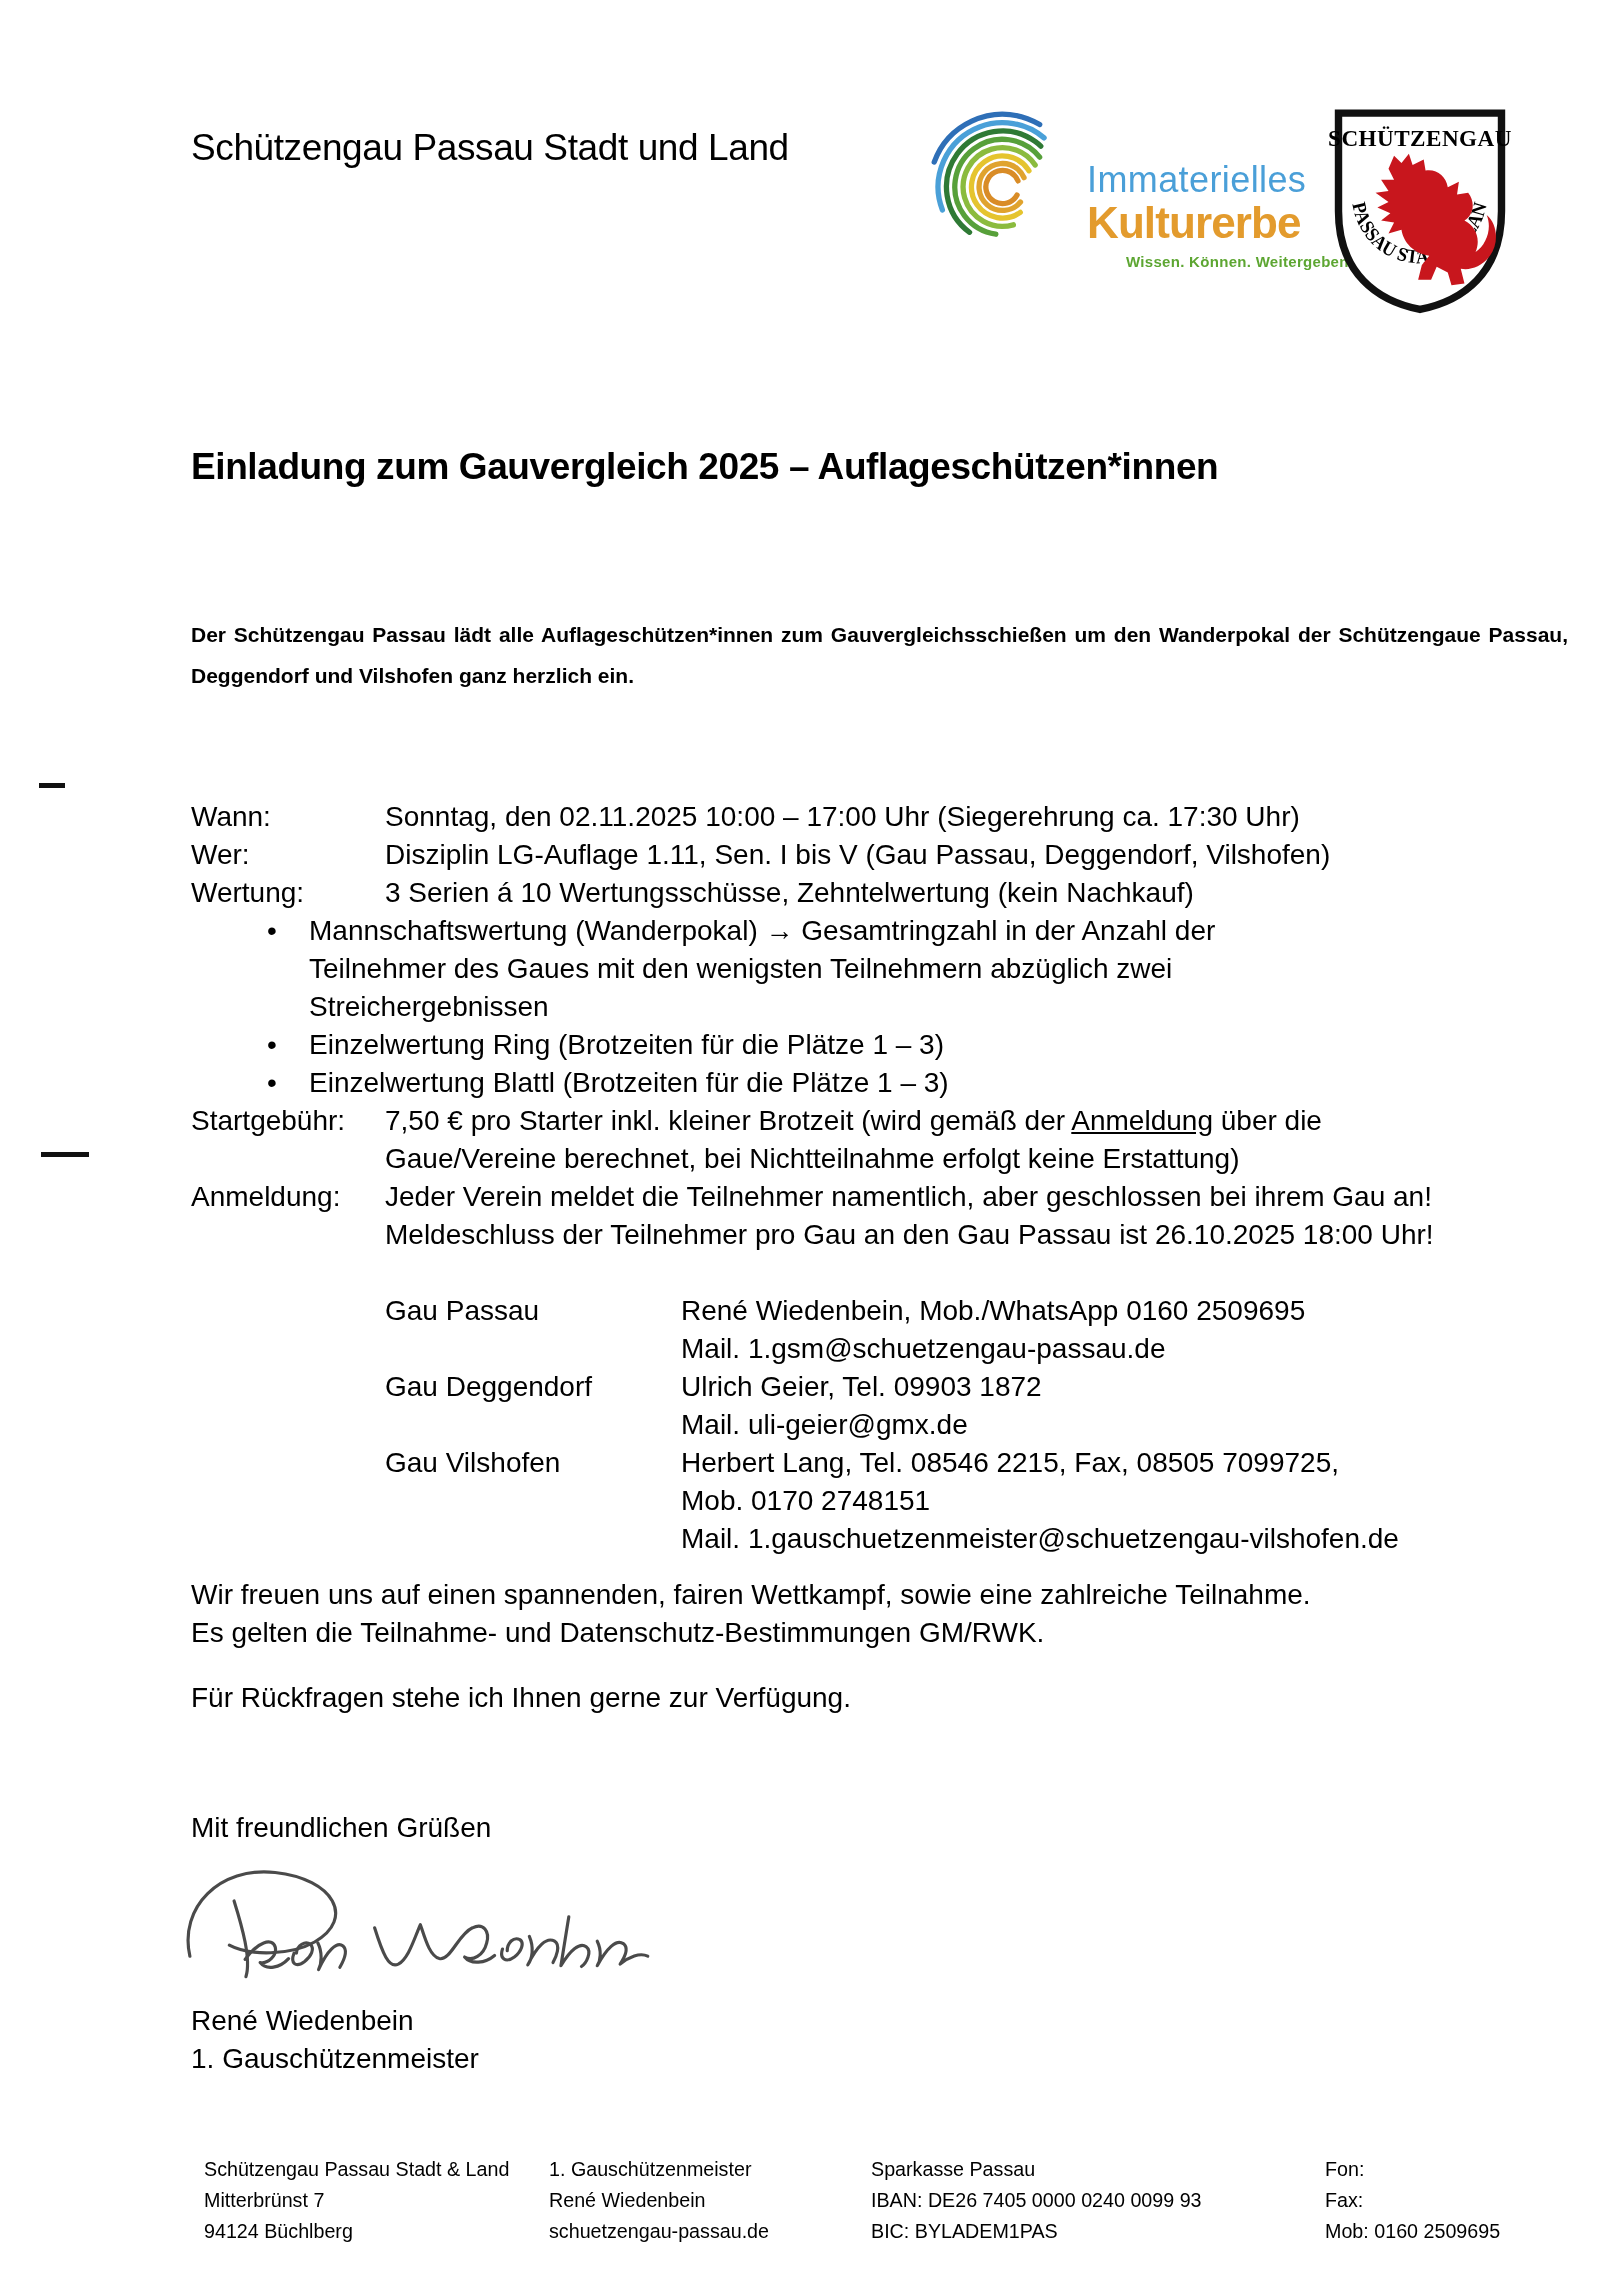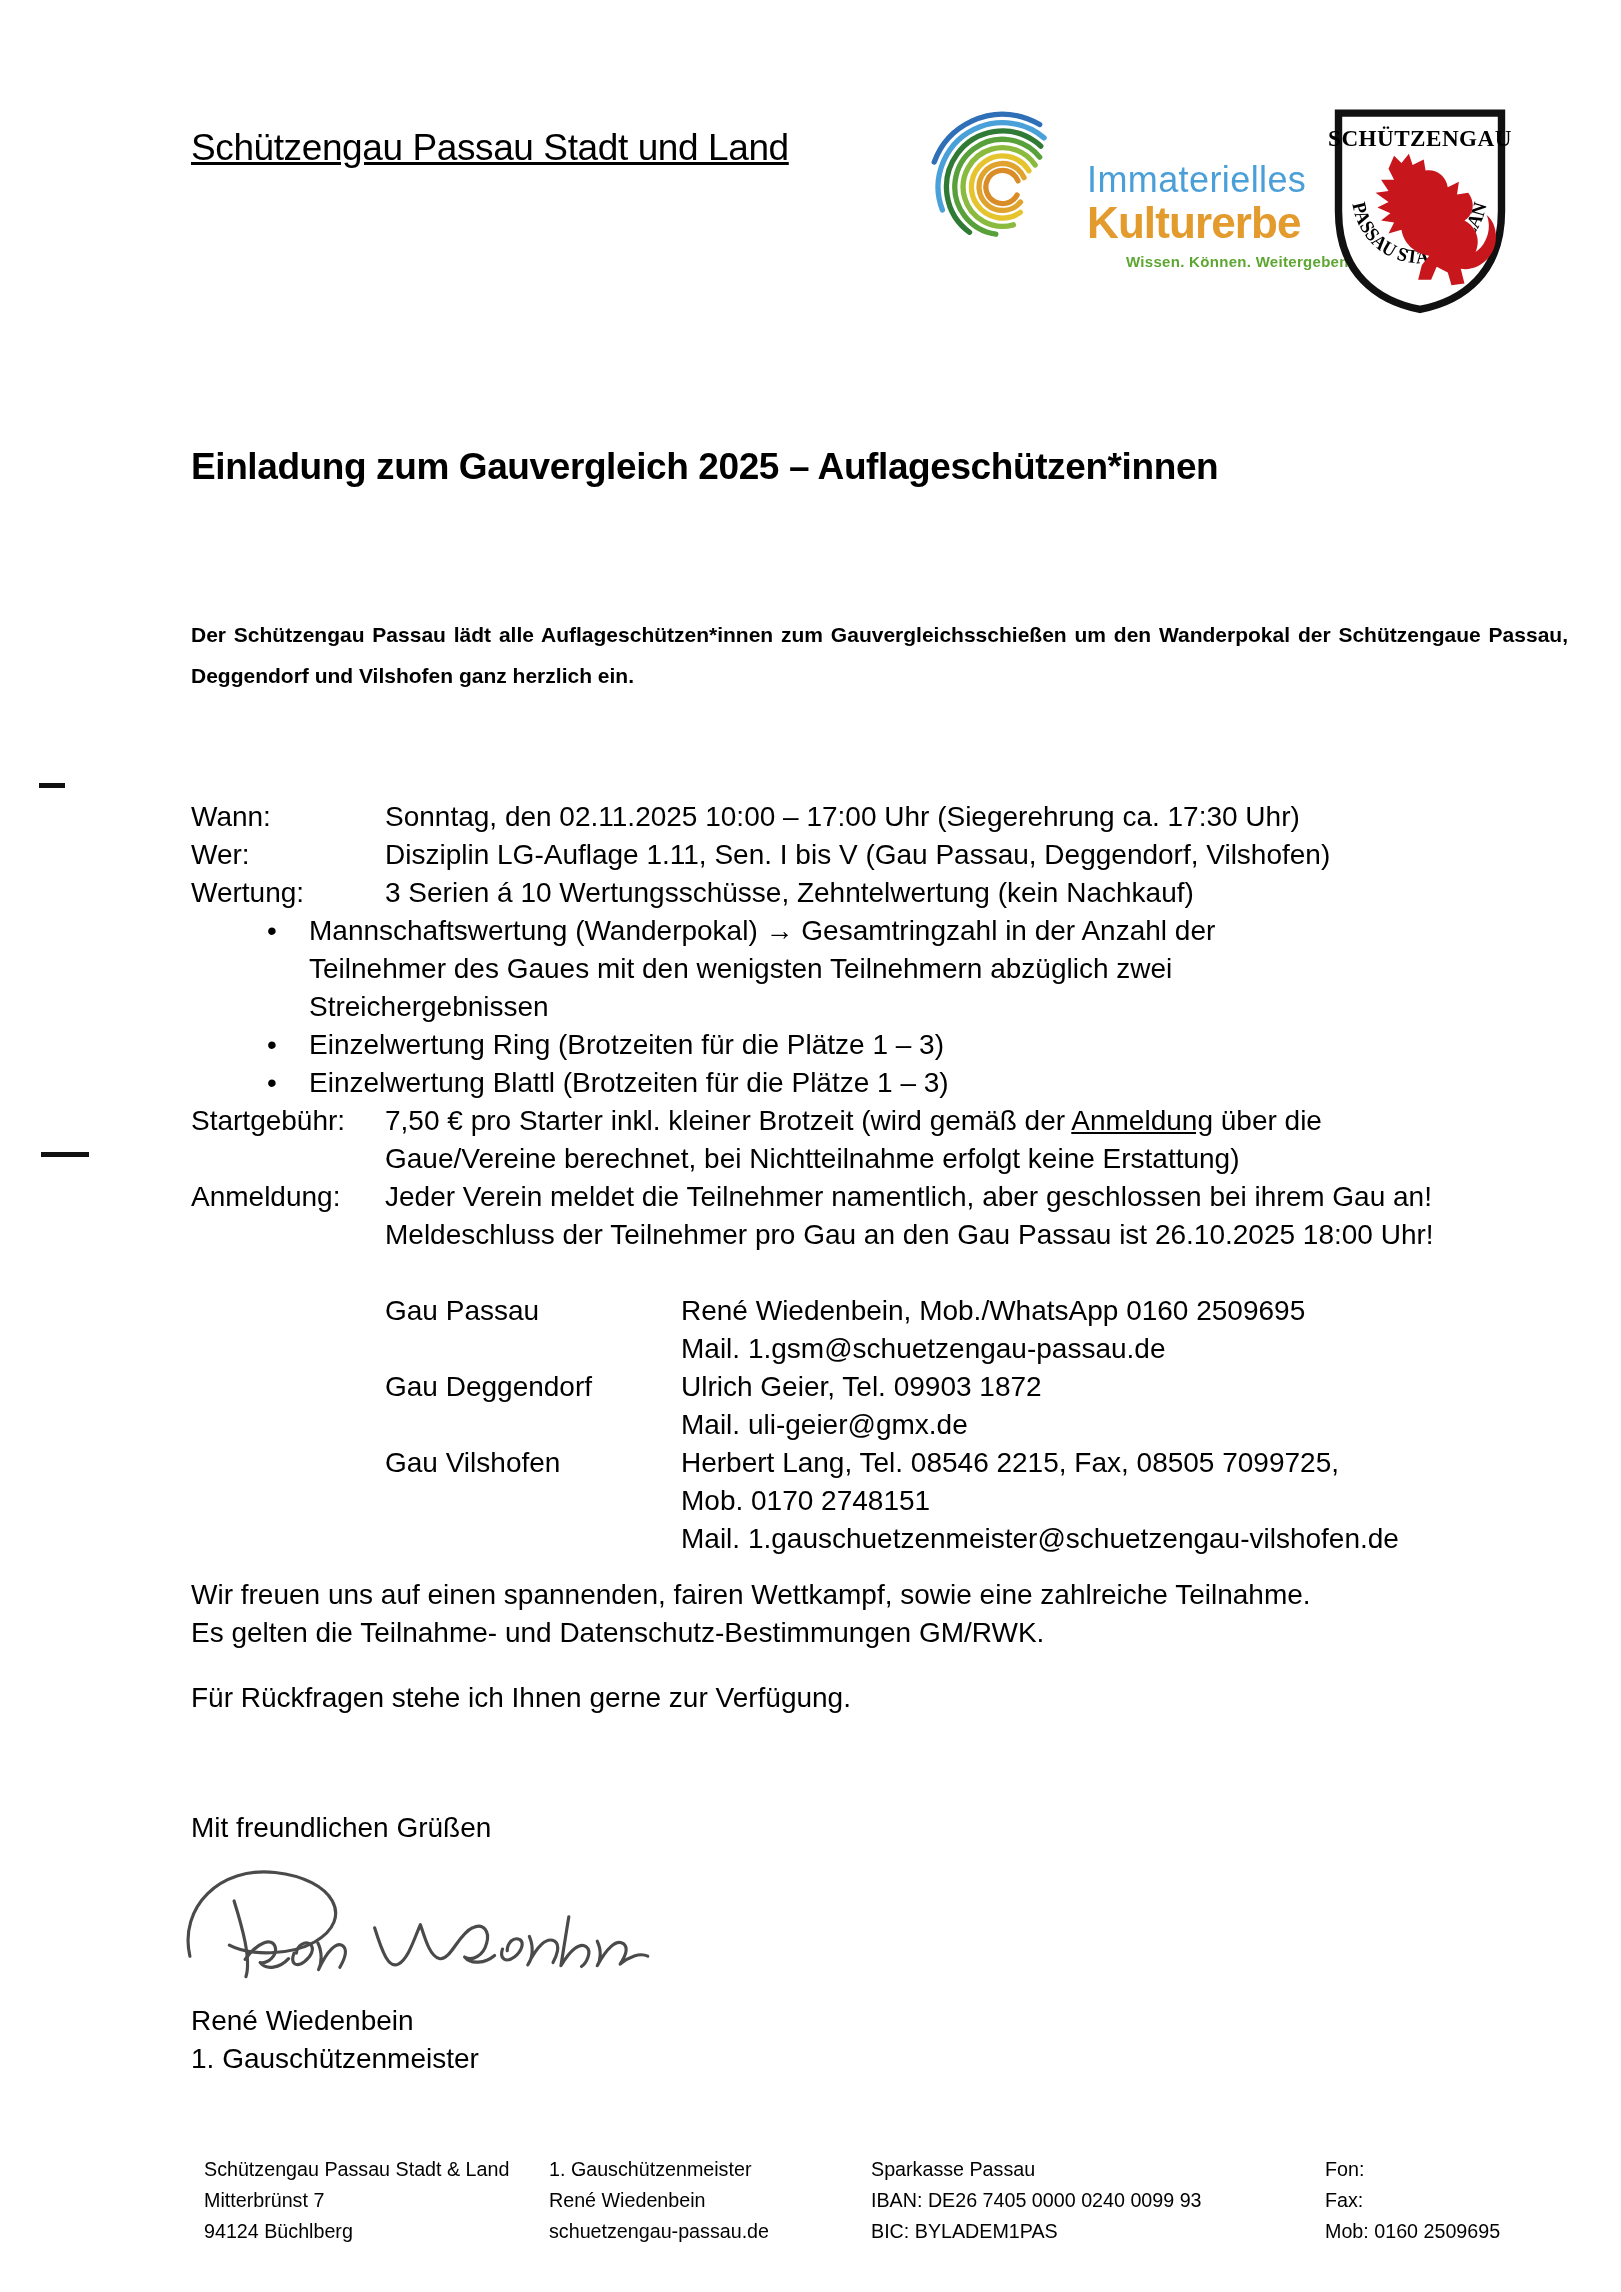--- a/index.html
+++ b/index.html
@@ -11,21 +11,21 @@
     color:#000;
     overflow:hidden;
   }
   
   .fold-mark{position:absolute;background:#111;}
   .fold-upper{left:39px;top:783px;width:26px;height:4.5px;}
   .fold-middle{left:41px;top:1152px;width:48px;height:4.5px;}
 
   
   .header{position:absolute;left:191px;top:100px;width:1325px;display:flex;align-items:flex-start;}
-  .org-name{flex:1;font-size:37px;letter-spacing:-0.4px;padding-top:27px;white-space:nowrap;text-decoration:underline;}
+  .org-name{flex:1;font-size:37px;letter-spacing:-0.4px;padding-top:27px;white-space:nowrap;}
   .kulturerbe{display:flex;align-items:flex-end;width:358px;margin-top:7.2px;gap:35px;}
   .kulturerbe svg{flex:0 0 auto;}
   .kulturerbe-text{margin-left:-30px;margin-top:52px;}
   .k-line1{font-size:36px;letter-spacing:0.4px;}
   .k-line2{font-size:44px;font-weight:bold;letter-spacing:-0.9px;margin-top:-3.6px;}
   .k-tag{font-size:15px;font-weight:bold;margin-top:5.4px;margin-left:39px;letter-spacing:0.3px;white-space:nowrap;}
   .shield{margin-left:43px;margin-top:1.8px;}
 
   
   .doc-title{position:absolute;left:191px;top:446px;font-size:37px;font-weight:bold;letter-spacing:-0.4px;white-space:nowrap;}

